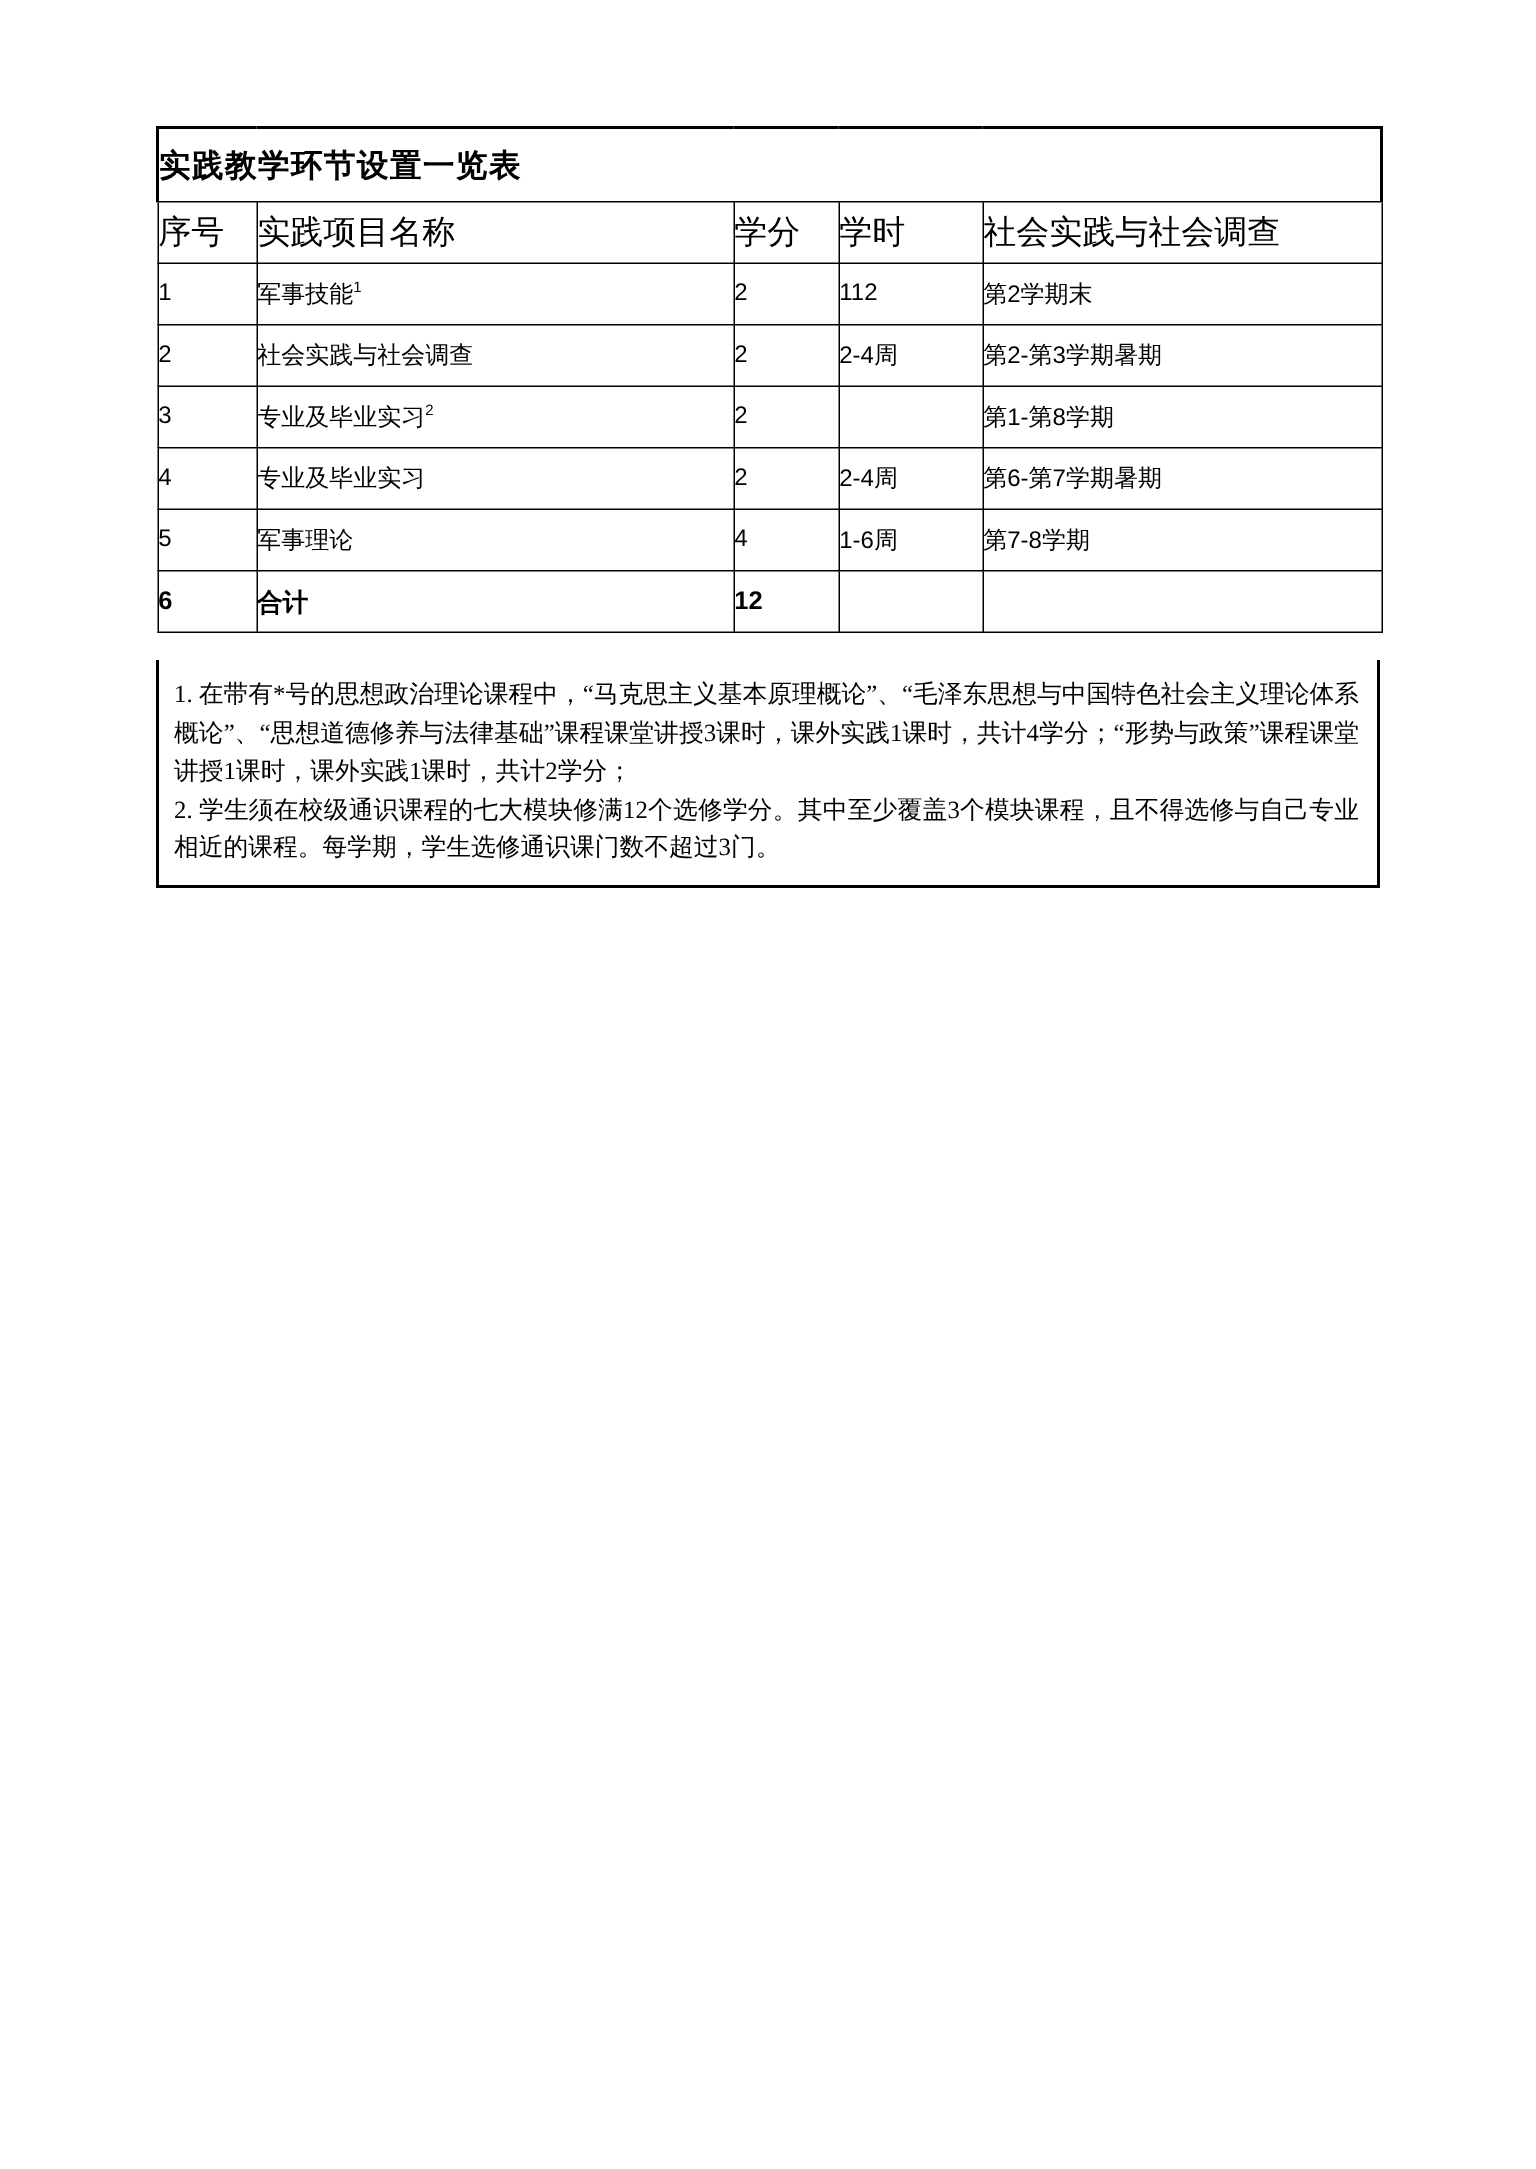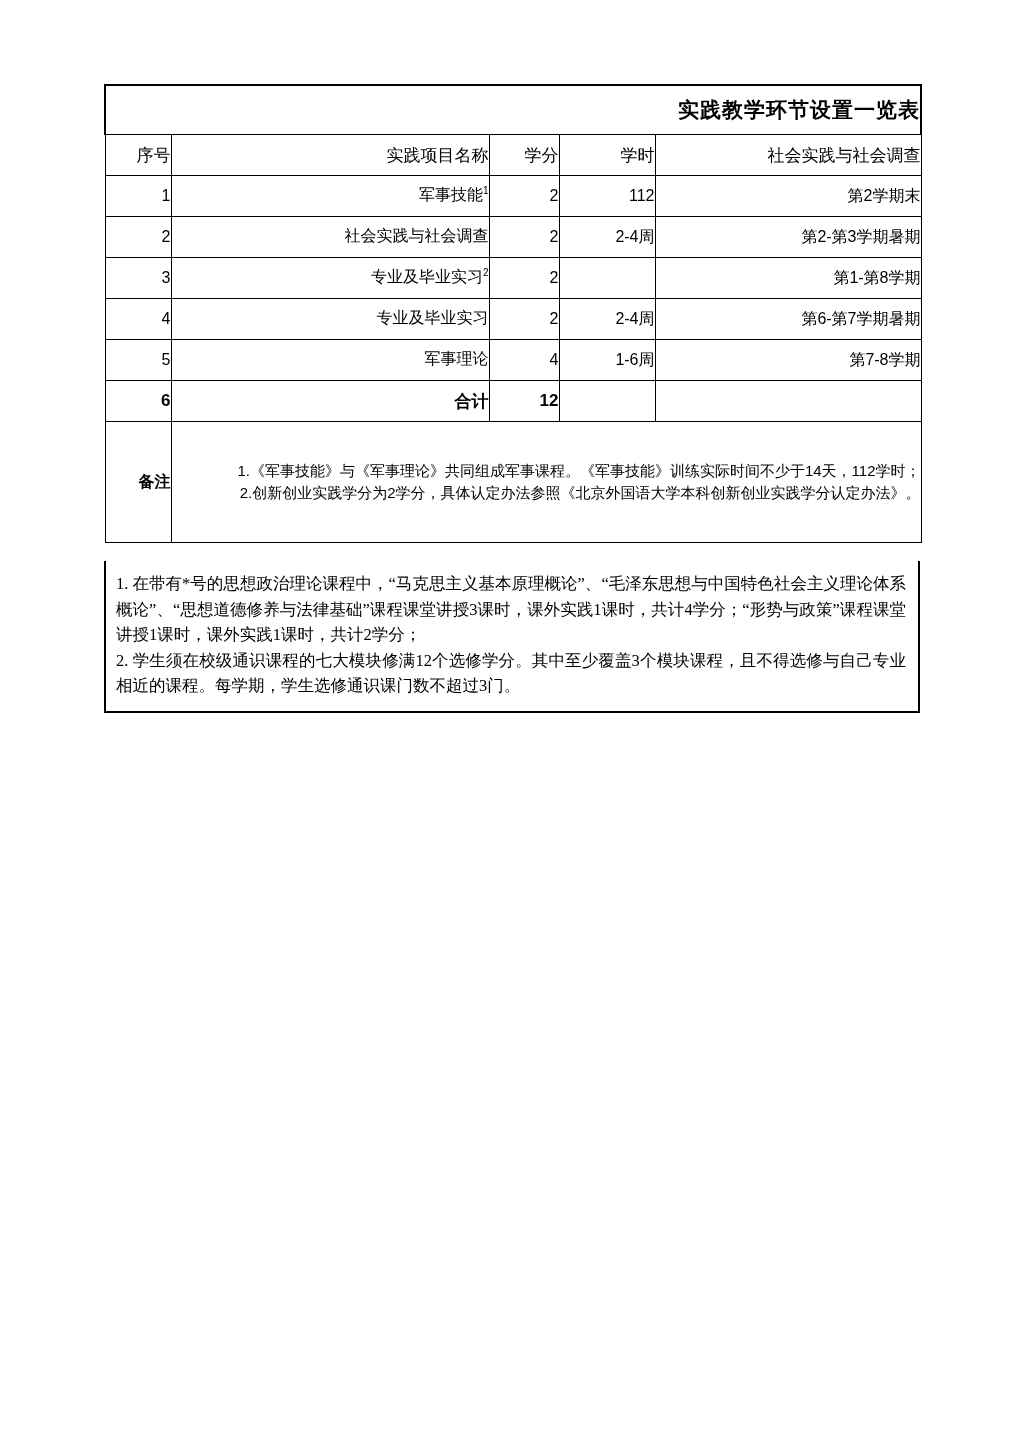--- a/index.html
+++ b/index.html
@@ -32,34 +32,34 @@
   
   table.sheet {
     border-collapse: collapse;
     width: 816px;
     table-layout: fixed;
   }
   table.sheet td {
     border: 1px solid #000;
     padding: 0;
     vertical-align: middle;
-    text-align: right;
+    text-align: left;
   }
   .title-cell {
     height: 48px;
     font-size: 21px;
     font-weight: bold;
     letter-spacing: 1px;
     border-top: 2px solid #000 !important;
     border-left: 2px solid #000 !important;
     border-right: 2px solid #000 !important;
   }
   .hdr td {
     height: 40px;
-    font-size: 17px;
+    font-size: 22px;
   }
   .row td {
     height: 40px;
     font-size: 16px;
   }
   .row td.name {
     font-size: 16px;
   }
   .sup {
     font-size: 10px;
@@ -181,27 +181,20 @@
         </tr>
 
         <tr class="total">
           <td>6</td>
           <td>合计</td>
           <td>12</td>
           <td></td>
           <td></td>
         </tr>
 
-        <tr>
-          <td class="remark-label">备注</td>
-          <td class="remark-body" colspan="4">
-            <div>1.《军事技能》与《军事理论》共同组成军事课程。《军事技能》训练实际时间不少于14天，112学时；</div>
-            <div>2.创新创业实践学分为2学分，具体认定办法参照《北京外国语大学本科创新创业实践学分认定办法》。</div>
-          </td>
-        </tr>
       </tbody>
     </table>
 
     <div class="gap"></div>
 
     <div class="notes-wrap">
       <div class="notes">
         <p>1. 在带有*号的思想政治理论课程中，“马克思主义基本原理概论”、“毛泽东思想与中国特色社会主义理论体系概论”、“思想道德修养与法律基础”课程课堂讲授3课时，课外实践1课时，共计4学分；“形势与政策”课程课堂讲授1课时，课外实践1课时，共计2学分；</p>
         <p>2. 学生须在校级通识课程的七大模块修满12个选修学分。其中至少覆盖3个模块课程，且不得选修与自己专业相近的课程。每学期，学生选修通识课门数不超过3门。</p>
       </div>

